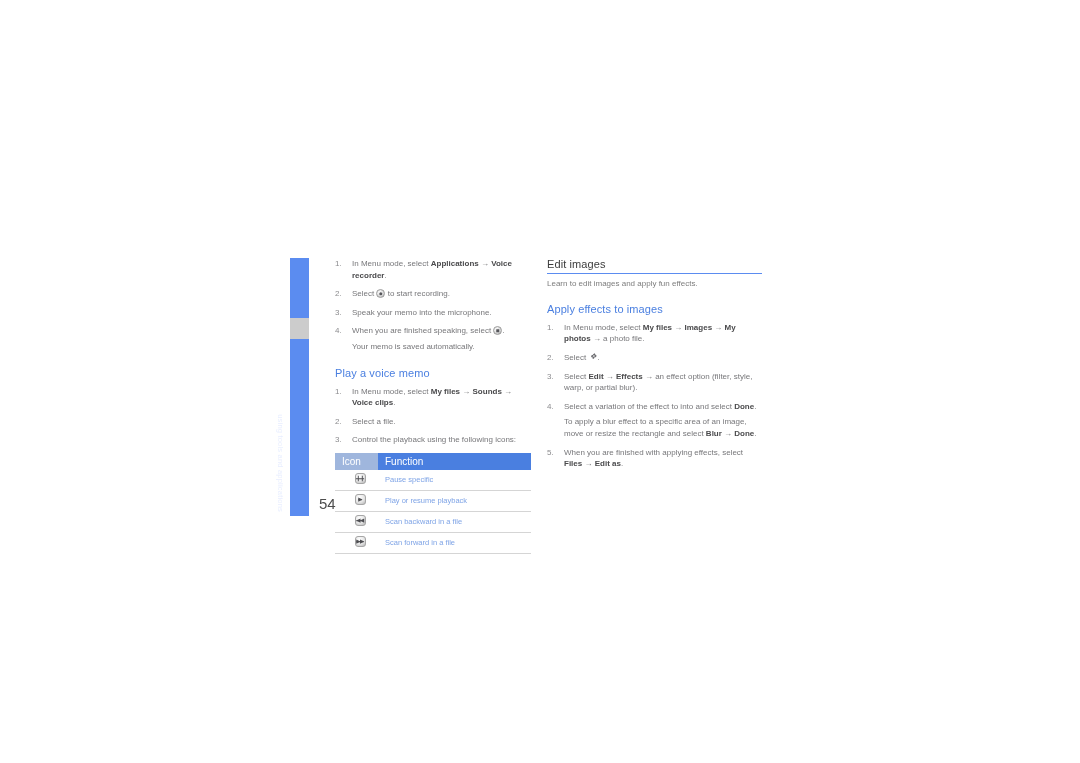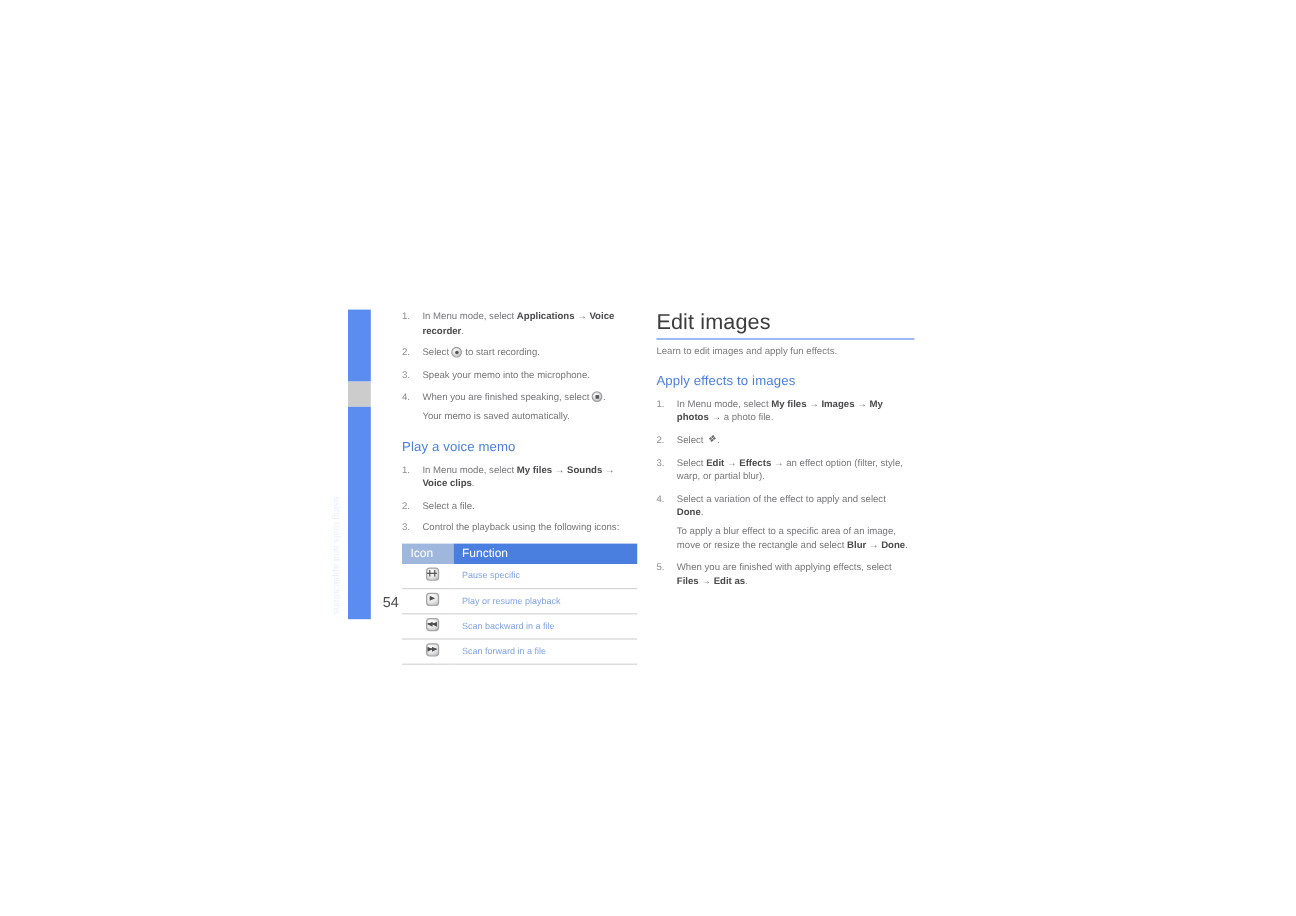--- a/index.html
+++ b/index.html
@@ -68,21 +68,21 @@
   }
   #col-right {
     position: absolute;
     left: 547px;
     top: 258px;
     width: 215px;
   }
 
   
   .h1 {
-    font-size: 18px;
+    font-size: 11px;
     color: #3c3c3c;
     font-weight: normal;
     margin: 0 0 4px 0;
     padding-bottom: 3px;
     border-bottom: 1.5px solid #5b8cf0;
     letter-spacing: .1px;
   }
   .lead {
     font-size: 8px;
     color: #7d7d7d;
@@ -214,21 +214,21 @@
     font-size: 5.5px;
     line-height: 5.5px;
     letter-spacing: -.5px;
   }
 
   
   #folio {
     position: absolute;
     left: 319px;
     top: 495px;
-    font-size: 12px;
+    font-size: 15px;
     color: #4d4d4d;
     text-align: right;
   }
 </style>
 </head>
 <body>
 
 <div id="page">
 
   <div id="sidebar">
@@ -317,21 +317,21 @@
       <li>
         <span class="num">1.</span><span>In Menu mode, select </span><span class="b">My files</span><span> → </span><span class="b">Images</span><span> → </span><span class="b">My photos</span><span> → a photo file.</span>
       </li>
       <li>
         <span class="num">2.</span><span>Select </span><span class="iglyph opt"><i>❖</i></span><span>.</span>
       </li>
       <li>
         <span class="num">3.</span><span>Select </span><span class="b">Edit</span><span> → </span><span class="b">Effects</span><span> → an effect option (filter, style, warp, or partial blur).</span>
       </li>
       <li>
-        <span class="num">4.</span><span>Select a variation of the effect to apply and select </span><span class="b">Done</span><span>.</span>
+        <span class="num">4.</span><span>Select a variation of the effect to into and select </span><span class="b">Done</span><span>.</span>
         <span class="sub"><span>To apply a blur effect to a specific area of an image, move or resize the rectangle and select </span><span class="b">Blur</span><span> → </span><span class="b">Done</span><span>.</span></span>
       </li>
       <li>
         <span class="num">5.</span><span>When you are finished with applying effects, select </span><span class="b">Files</span><span> → </span><span class="b">Edit as</span><span>.</span>
       </li>
     </ol>
   </div>
 
   <div id="folio">54</div>
 

